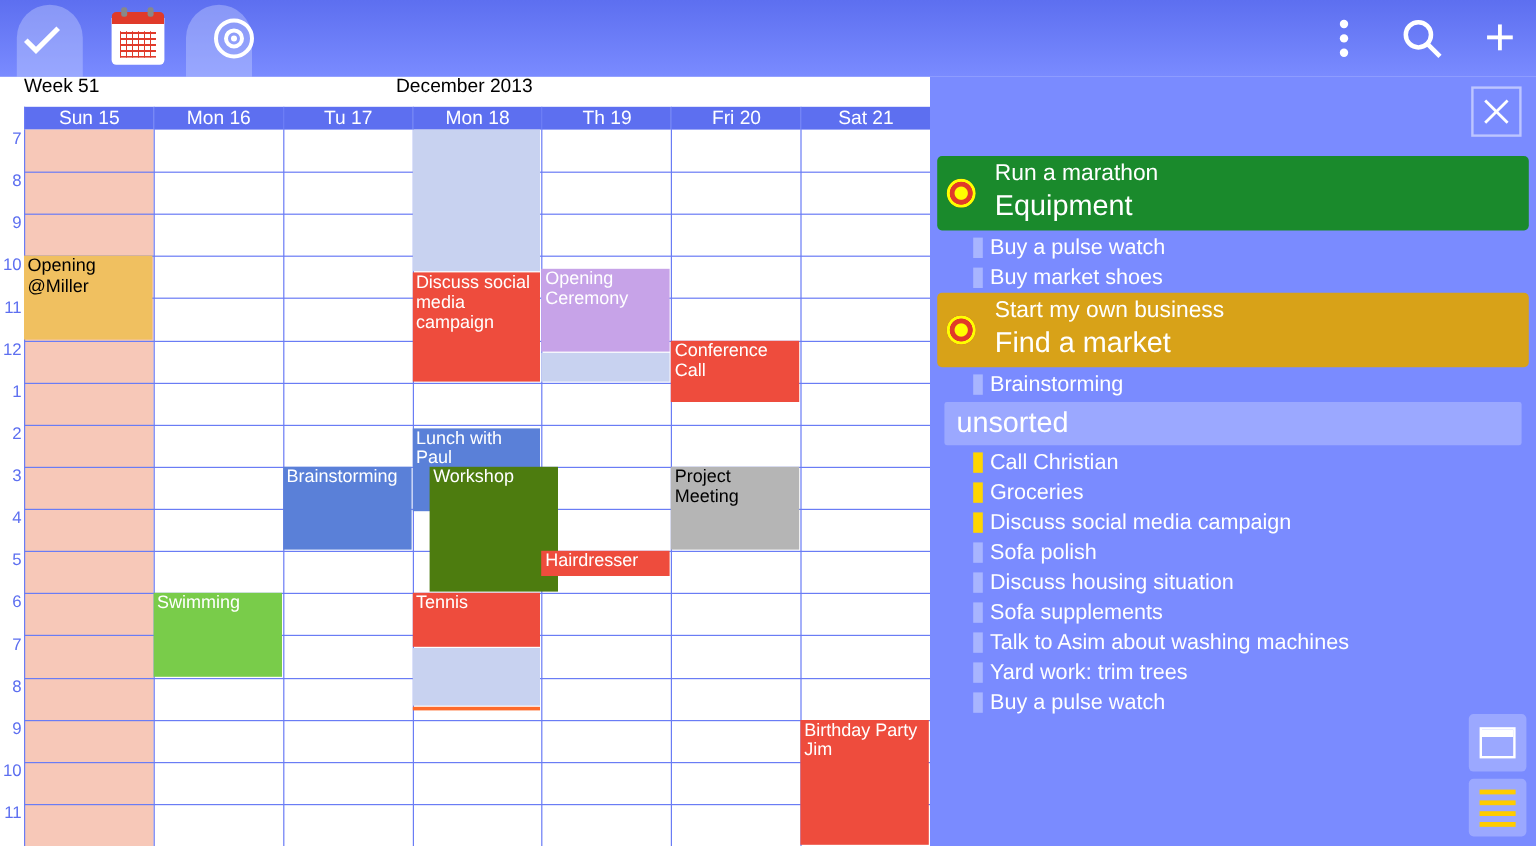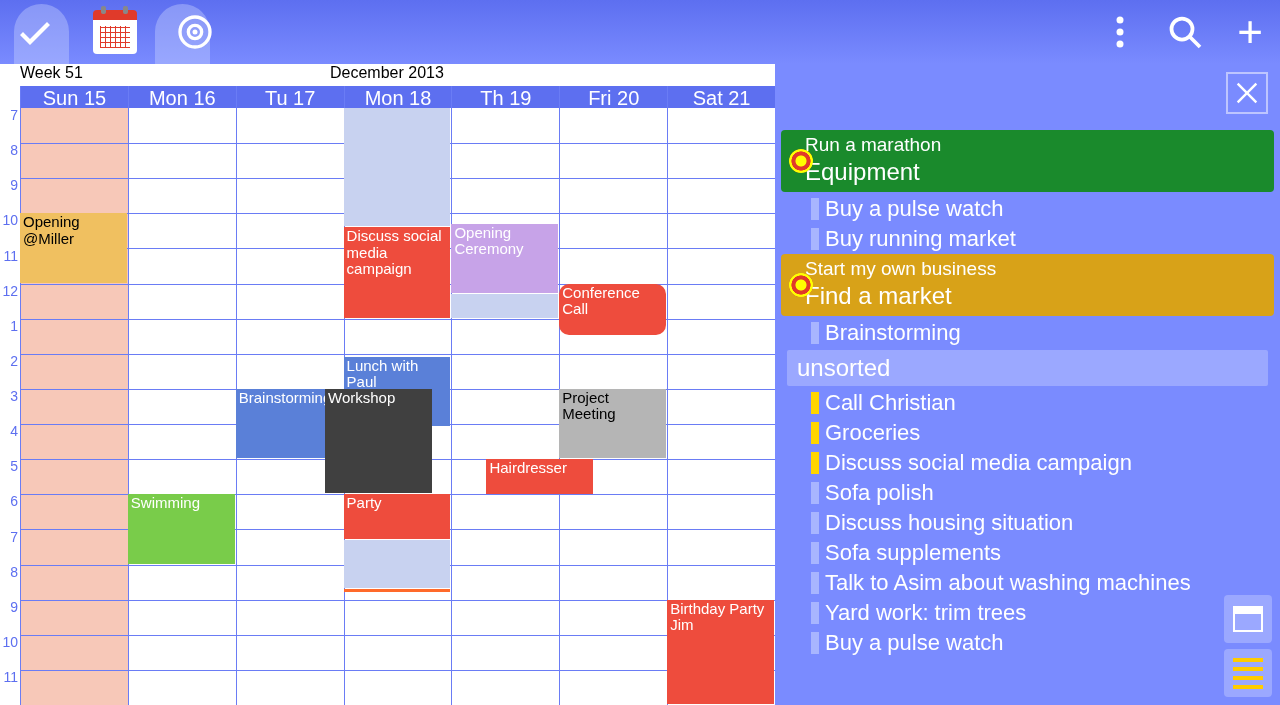--- a/index.html
+++ b/index.html
@@ -25,46 +25,46 @@
 .cal-icon { width: 44px; height: 44px; background: #fff; border-radius: 4px; position: relative; border-top: 10px solid #e03a2a; display: flex; align-items: center; justify-content: center; }
 .cal-icon::before { content:""; position:absolute; top:-14px; left:8px; width:5px; height:8px; background:#888; border-radius:2px; box-shadow: 22px 0 0 #888; }
 .cal-grid { width: 30px; height: 22px; background: repeating-linear-gradient(0deg,#e03a2a 0 1px,transparent 1px 5px), repeating-linear-gradient(90deg,#e03a2a 0 1px,transparent 1px 5px); }
 
 .main { display: flex; height: 641px; }
 
 .calendar { width: 775px; background: #fff; display: flex; flex-direction: column; }
 .cal-header { height: 22px; display: flex; font-size: 16px; color: #000; padding-left: 20px; }
 .week-label { width: 310px; }
 .month-label { }
-.day-header { display: flex; height: 22px; color: #fff; font-size: 20px; }
+.day-header { display: flex; height: 22px; color: #fff; font-size: 16px; align-items: flex-end; }
 .day-header .hcell { text-align: center; border-left: 1px solid #6a7cf5; background: #5d6ff0; padding-top: 1px; }
 .day-header .hcell:first-child { width: 20px; background: transparent; border: none; }
 
 .grid-wrap { flex: 1; display: flex; position: relative; }
 .hours { width: 20px; display: flex; flex-direction: column; font-size: 14px; color: #5d6ff0; }
 .hours div { flex: 1; text-align: right; padding-right: 2px; line-height: 1; }
 .days { flex: 1; display: flex; position: relative; }
 .day-col { flex: 1; border-left: 1px solid #6a7cf5; position: relative; }
 .day-col.sun { background: #f7c8b8; }
 .hour-line { position: absolute; left: 0; right: 0; height: 1px; background: #6a7cf5; }
 
 .event { position: absolute; font-size: 15px; color: #fff; padding: 1px 3px; overflow: hidden; line-height: 1.1; }
 .event.dark { color: #000; }
 
 .sidebar { flex: 1; background: #7a8bff; padding-top: 8px; position: relative; color: #fff; font-size: 22px; }
 .close-btn { position: absolute; top: 8px; right: 12px; width: 42px; height: 42px; border: 2px solid rgba(255,255,255,0.5); display: flex; align-items: center; justify-content: center; }
 .close-btn svg { width: 28px; height: 28px; }
 
 .goals { margin-top: 58px; padding: 0 6px; }
-.goal-card { border-radius: 4px; padding: 4px 8px 6px 24px; margin-bottom: 2px; position: relative; }
+.goal-card { border-radius: 4px; padding: 4px 8px 6px 48px; margin-bottom: 2px; position: relative; }
 .goal-card .subtitle { font-size: 19px; margin-bottom: 2px; }
 .goal-card .title { font-size: 24px; font-weight: 400; }
 .goal-badge { position: absolute; left: 8px; top: 50%; transform: translateY(-50%); width: 24px; height: 24px; border-radius: 50%; background: radial-gradient(circle, #ff0 30%, #e03a2a 35% 55%, #ff0 58% 70%, #e03a2a 73%); }
 
-.task-item { display: flex; align-items: center; padding: 2px 0 2px 30px; font-size: 22px; position: relative; }
+.task-item { display: flex; align-items: center; padding: 2px 0 2px 30px; font-size: 18px; position: relative; }
 .task-item .bar { position: absolute; left: 30px; width: 8px; top: 4px; bottom: 4px; }
 .task-item .txt { margin-left: 14px; }
 
 .section-head { background: rgba(255,255,255,0.25); font-size: 24px; padding: 4px 10px; margin: 2px 6px; border-radius: 2px; color: #fff; }
 
 .float-btns { position: absolute; right: 8px; bottom: 8px; display: flex; flex-direction: column; gap: 6px; }
 .float-btns .fb { width: 48px; height: 48px; background: rgba(255,255,255,0.25); border-radius: 4px; display: flex; align-items: center; justify-content: center; }
 .mini-cal { width: 30px; height: 26px; border: 2px solid #fff; background: linear-gradient(180deg,#fff 0 6px, transparent 6px); position: relative; }
 .hamburger { width: 30px; display: flex; flex-direction: column; gap: 5px; }
 .hamburger span { height: 4px; background: #ffcc00; }
@@ -171,27 +171,27 @@
           <div class="hour-line" style="top: 456.529px;"></div>
           <div class="hour-line" style="top: 491.647px;"></div>
           <div class="hour-line" style="top: 526.765px;"></div>
           <div class="hour-line" style="top: 561.882px;"></div>
           <div class="event dark" style="left: 0px; width: 106.857px; top: 105.353px; height: 69.2353px; background: rgb(240, 192, 96);">Opening @Miller</div>
           <div class="event" style="left: 107.857px; width: 106.857px; top: 386.294px; height: 69.2353px; background: rgb(121, 204, 74);">Swimming</div>
           <div class="event" style="left: 215.714px; width: 106.857px; top: 280.941px; height: 69.2353px; background: rgb(90, 128, 216);">Brainstorming</div>
           <div class="event" style="left: 323.571px; width: 106.857px; top: 0px; height: 118.4px; background: rgb(200, 210, 240);"></div>
           <div class="event" style="left: 323.571px; width: 106.857px; top: 119.4px; height: 90.3059px; background: rgb(238, 76, 61);">Discuss social media campaign</div>
           <div class="event" style="left: 323.571px; width: 106.857px; top: 210.706px; height: 69.2353px; background: rgb(90, 128, 216); margin-top: 38px;">Lunch with Paul</div>
-          <div class="event" style="left: 305px; width: 106.857px; top: 280.941px; height: 104.353px; background: #404040;">Workshop</div>
-          <div class="event" style="left: 323.571px; width: 106.857px; top: 386.294px; height: 44.6529px; background: rgb(238, 76, 61);">Party</div>
+          <div class="event" style="left: 338px; width: 106.857px; top: 280.941px; height: 104.353px; background: #4d7c0f;">Workshop</div>
+          <div class="event" style="left: 323.571px; width: 106.857px; top: 386.294px; height: 44.6529px; background: rgb(238, 76, 61);">Tennis</div>
           <div class="event" style="left: 323.571px; width: 106.857px; top: 431.947px; height: 48.1647px; background: rgb(200, 210, 240);"></div>
           <div class="event" style="left: 431.429px; width: 106.857px; top: 115.888px; height: 69.2353px; background: rgb(199, 163, 232);">Opening Ceremony</div>
           <div class="event" style="left: 431.429px; width: 106.857px; top: 186.124px; height: 23.5824px; background: rgb(200, 210, 240);"></div>
-          <div class="event" style="left: 431.429px; width: 106.857px; top: 351.176px; height: 35px; background: rgb(238, 76, 61); margin-left: 35px;">Hairdresser</div>
-          <div class="event" style="left: 539.286px; width: 106.857px; top: 175.588px; height: 51.6765px; background: rgb(238, 76, 61); border-radius: 10px;">Conference Call</div>
+          <div class="event" style="left: 431.429px; width: 106.857px; top: 351.176px; height: 21px; background: rgb(238, 76, 61);">Hairdresser</div>
+          <div class="event" style="left: 539.286px; width: 106.857px; top: 175.588px; height: 51.6765px; background: rgb(238, 76, 61);">Conference Call</div>
           <div class="event dark" style="left: 539.286px; width: 106.857px; top: 280.941px; height: 69.2353px; background: rgb(181, 181, 181);">Project Meeting</div>
           <div class="event" style="left: 647.143px; width: 106.857px; top: 491.647px; height: 104.353px; background: rgb(238, 76, 61);">Birthday Party Jim</div>
           <div style="position: absolute; left: 323.571px; width: 106.857px; top: 481.112px; height: 3px; background: rgb(255, 106, 42);"></div>
         </div>
     </div>
   </div>
 
   <div class="sidebar">
     <div class="close-btn">
       <svg viewBox="0 0 24 24">
@@ -204,21 +204,21 @@
           <div class="goal-badge"></div>
           <div class="subtitle">Run a marathon</div>
           <div class="title">Equipment</div>
         </div>
         <div class="task-item">
           <div class="bar" style="background:#a8b5ff"></div>
           <span class="txt">Buy a pulse watch</span>
         </div>
         <div class="task-item">
           <div class="bar" style="background:#a8b5ff"></div>
-          <span class="txt">Buy running market</span>
+          <span class="txt">Buy market shoes</span>
         </div>
         <div class="goal-card" style="background:#d8a218">
           <div class="goal-badge"></div>
           <div class="subtitle">Start my own business</div>
           <div class="title">Find a market</div>
         </div>
         <div class="task-item">
           <div class="bar" style="background:#a8b5ff"></div>
           <span class="txt">Brainstorming</span>
         </div>

